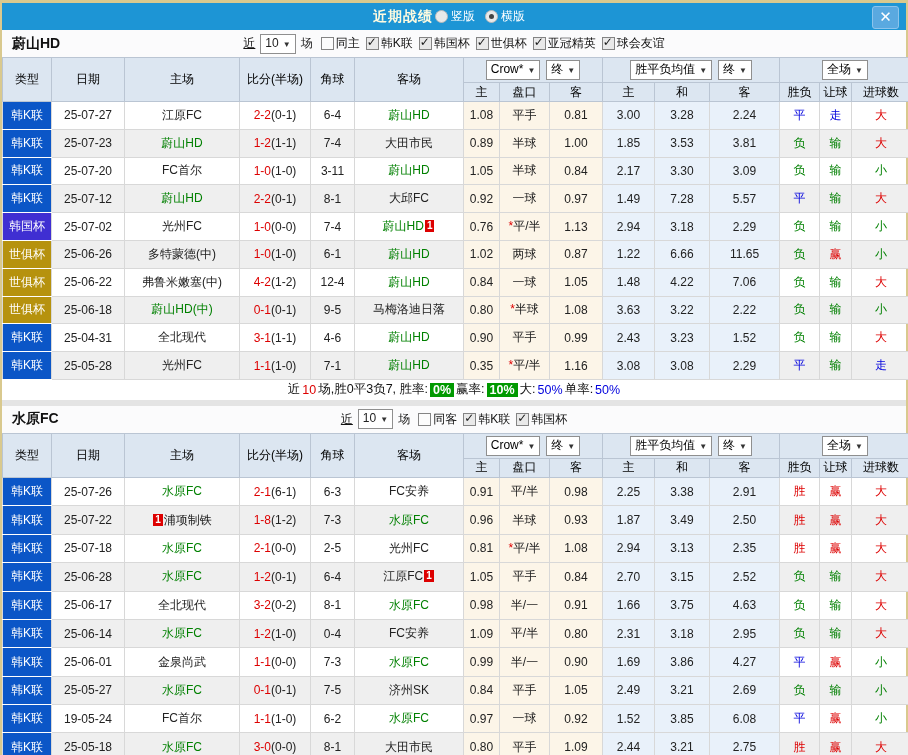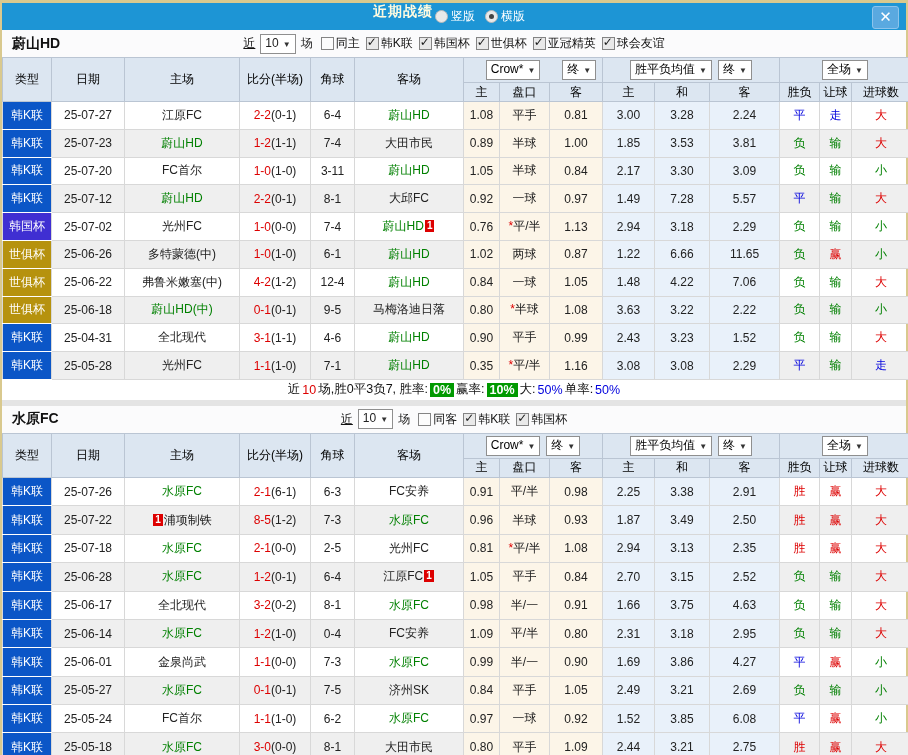--- a/index.html
+++ b/index.html
@@ -1,19 +1,19 @@
 <!DOCTYPE html>
 <html><head>
 <meta charset="utf-8">
 <style>
   html,body{margin:0;padding:0;background:#fff;}
   body{width:908px;height:755px;overflow:hidden;font-family:"Liberation Sans","DejaVu Sans",sans-serif;font-size:12px;color:#222;}
   .modal{width:908px;height:755px;box-sizing:border-box;border-top:3px solid #d9c98e;border-left:2px solid #d9c98e;border-right:2px solid #d9c98e;background:#fff;}
   
-  .titlebar{height:27px;background:#1d95d5;position:relative;display:flex;justify-content:center;}
+  .titlebar{height:27px;background:#1d95d5;position:relative;display:flex;align-items:center;justify-content:center;}
   .title{color:#fffbe0;font-weight:bold;font-size:14px;letter-spacing:1px;}
   .radio-group{display:inline-flex;align-items:center;margin-left:2px;color:#fff;}
   .radio-item{display:inline-flex;align-items:center;margin-right:10px;cursor:pointer;}
   .radio{width:11px;height:11px;border-radius:50%;background:#e9e9e9;border:1px solid #bbb;display:inline-block;margin-right:3px;position:relative;}
   .radio.checked::after{content:"";position:absolute;left:3px;top:3px;width:5px;height:5px;border-radius:50%;background:#444;}
   .close-btn{position:absolute;right:7px;top:3px;width:25px;height:21px;background:#5aa9e0;border:1px solid #8cc4ec;border-radius:3px;color:#fff;font-weight:bold;font-size:15px;text-align:center;line-height:20px;cursor:pointer;}
   
   .sec-head{height:27px;position:relative;display:flex;align-items:center;background:#fbfbfc;}
   .team-name{font-weight:bold;font-size:14px;color:#111;margin-left:10px;z-index:2;}
   .filters{position:absolute;left:0;right:0;display:flex;justify-content:center;align-items:center;}
@@ -109,21 +109,21 @@
             <col style="width: 59px;">
           </colgroup>
           <thead>
             <tr class="selrow">
               <th rowspan="2">类型</th>
               <th rowspan="2">日期</th>
               <th rowspan="2">主场</th>
               <th rowspan="2">比分(半场)</th>
               <th rowspan="2">角球</th>
               <th rowspan="2">客场</th>
-              <th colspan="3"><span class="sel" style="margin: 0px 19px;">Crow*<span class="ar">▼</span></span><span class="sel" style="margin: 0px 3px;">终<span class="ar">▼</span></span></th>
+              <th colspan="3"><span class="sel" style="margin: 0px 3px;">Crow*<span class="ar">▼</span></span><span class="sel" style="margin: 0px 3px;">终<span class="ar">▼</span></span></th>
               <th colspan="3"><span class="sel" style="margin: 0px 3px;">胜平负均值<span class="ar">▼</span></span><span class="sel" style="margin: 0px 3px;">终<span class="ar">▼</span></span></th>
               <th colspan="3"><span class="sel" style="margin: 0px 3px;">全场<span class="ar">▼</span></span></th>
             </tr>
             <tr class="subrow">
               <th>主</th>
               <th>盘口</th>
               <th>客</th>
               <th>主</th>
               <th>和</th>
               <th>客</th>
@@ -391,21 +391,21 @@
               <td class="c-blue">3.38</td>
               <td class="c-blue">2.91</td>
               <td style="color: rgb(221, 0, 0);">胜</td>
               <td style="color: rgb(221, 0, 0);">赢</td>
               <td style="color: rgb(221, 0, 0);">大</td>
             </tr>
             <tr class="even" style="height: 28.4px;">
               <td class="cell-type" style="background: rgb(11, 86, 199);">韩K联</td>
               <td>25-07-22</td>
               <td><span><span class="mark">1</span><span>浦项制铁</span></span></td>
-              <td><span class="score">8-5</span><span class="half">(1-2)</span></td>
+              <td><span class="score">1-8</span><span class="half">(1-2)</span></td>
               <td>7-3</td>
               <td><span><span class="team-green">水原FC</span></span></td>
               <td class="c-cream">0.96</td>
               <td class="c-cream">半球</td>
               <td class="c-cream">0.93</td>
               <td class="c-blue">1.87</td>
               <td class="c-blue">3.49</td>
               <td class="c-blue">2.50</td>
               <td style="color: rgb(221, 0, 0);">胜</td>
               <td style="color: rgb(221, 0, 0);">赢</td>
@@ -508,21 +508,21 @@
               <td class="c-cream">1.05</td>
               <td class="c-blue">2.49</td>
               <td class="c-blue">3.21</td>
               <td class="c-blue">2.69</td>
               <td style="color: rgb(0, 128, 0);">负</td>
               <td style="color: rgb(0, 128, 0);">输</td>
               <td style="color: rgb(0, 128, 0);">小</td>
             </tr>
             <tr style="height: 28.4px;">
               <td class="cell-type" style="background: rgb(11, 86, 199);">韩K联</td>
-              <td>25-05-24</td>
+              <td>19-05-24</td>
               <td><span><span>FC首尔</span></span></td>
               <td><span class="score">1-1</span><span class="half">(1-0)</span></td>
               <td>6-2</td>
               <td><span><span class="team-green">水原FC</span></span></td>
               <td class="c-cream">0.97</td>
               <td class="c-cream">一球</td>
               <td class="c-cream">0.92</td>
               <td class="c-blue">1.52</td>
               <td class="c-blue">3.85</td>
               <td class="c-blue">6.08</td>

